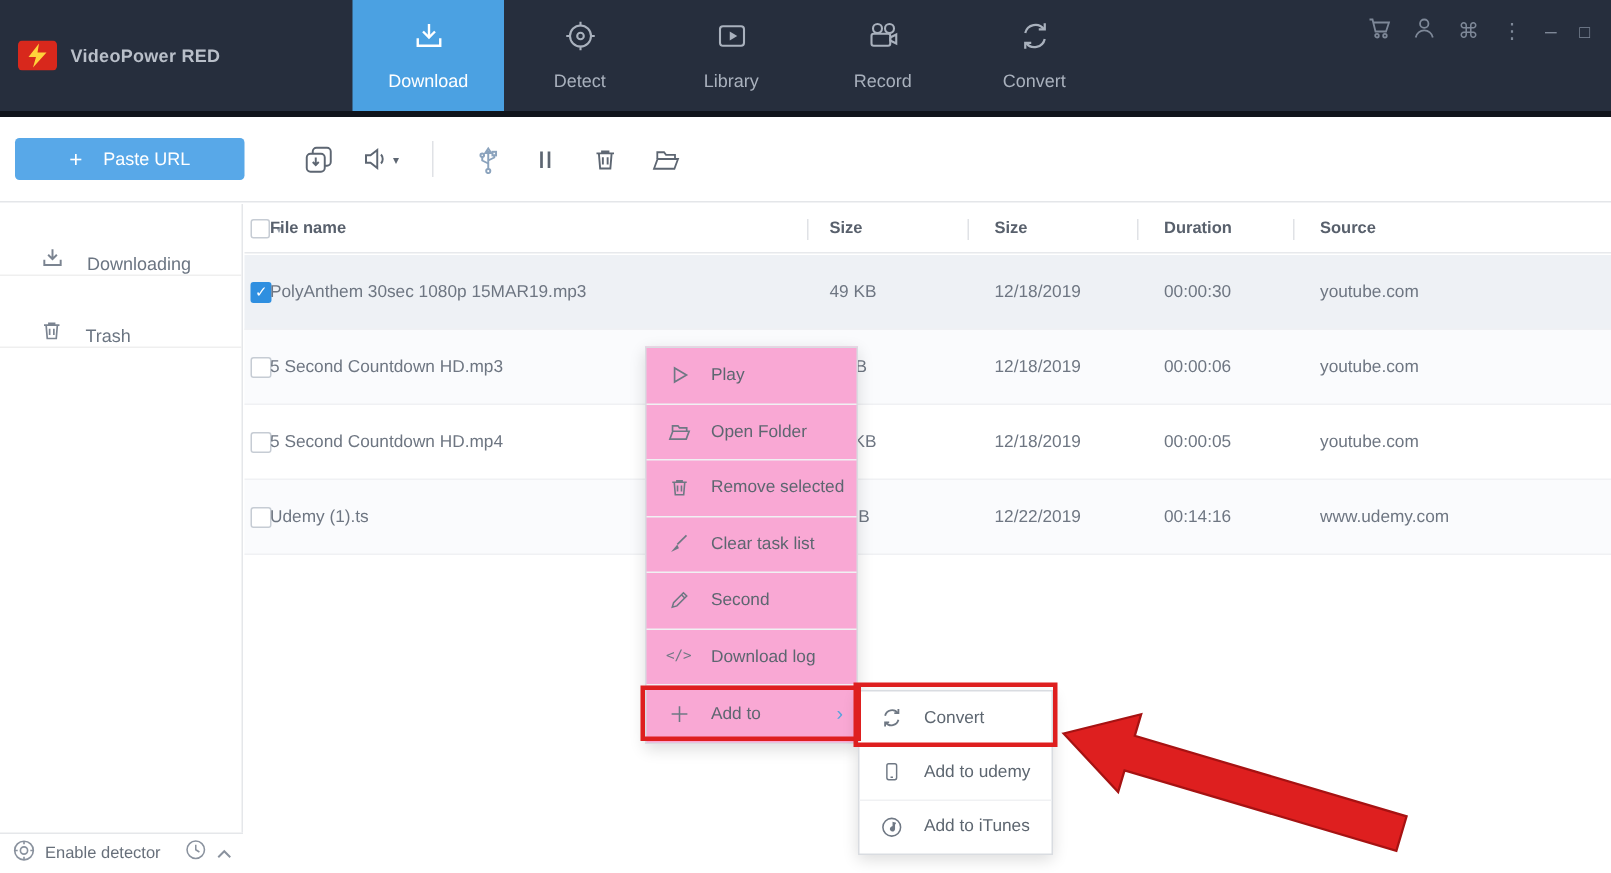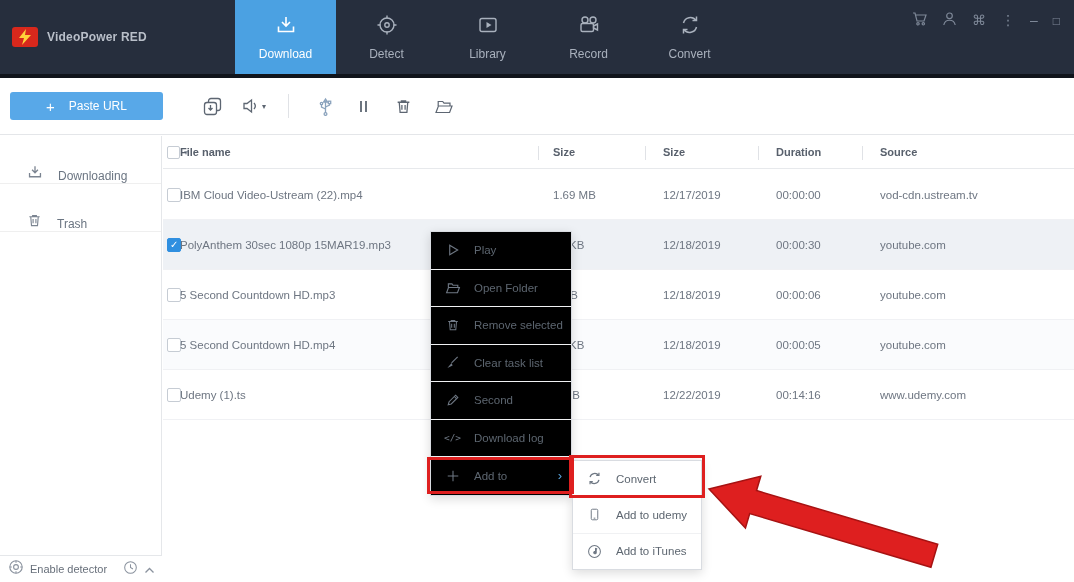--- a/index.html
+++ b/index.html
@@ -69,21 +69,21 @@
               border:1px solid #c6ccd4; border-radius:2px; background:#fff; }
   .row.checked .checkbox { background:#2f8fe0; border-color:#2f8fe0; }
   .row.checked .checkbox::after { content:"\2713"; color:#fff; font-size:10px; position:absolute;
                                   left:2px; top:0px; }
   .hd-checkbox { position:absolute; left:4px; top:10px; width:13px; height:13px;
                  border:1px solid #c6ccd4; border-radius:2px; background:#fff; }
   .hd-caret { position:absolute; left:21px; top:12px; font-size:8px; color:#9aa2ad; }
   .hd-caret::before { content:"\25BE"; }
 
   
-  .context-menu { position:absolute; left:430px; top:231px; width:142px; background:#000000;
+  .context-menu { position:absolute; left:430px; top:231px; width:142px; background:#f9a8d4;
                   border:1px solid #d9dce1; box-shadow:0 3px 10px rgba(0,0,0,.14); z-index:5; }
   .menu-item { height:37.5px; display:flex; align-items:center; gap:13px; padding-left:13px;
                font-size:11.5px; color:#5d6670; border-bottom:1px solid #f0f1f3; position:relative; cursor:pointer; }
   .menu-item:last-child { border-bottom:none; }
   .mi { width:17px; display:flex; justify-content:center; }
   .mi-code::before { content:"</>"; font-family:"DejaVu Sans Mono", monospace; font-size:9.5px; color:#6f7884; }
   .submenu-arrow { position:absolute; right:9px; color:#58a3dc; font-size:13px; }
   .submenu-arrow::before { content:"\203A"; }
 
   .submenu { position:absolute; left:572px; top:460px; width:130px; height:110px; background:#fff;
@@ -285,28 +285,20 @@
       <span class="col-tick" style="left:482px"></span>
       <span class="th th-date">Size</span>
       <span class="col-tick" style="left:595px"></span>
       <span class="th th-dur">Duration</span>
       <span class="col-tick" style="left:699px"></span>
       <span class="th th-src">Source</span>
     </div>
 
     <div class="rows">
 
-        <div class="row">
-          <span class="checkbox"></span>
-          <span class="cell c-name">IBM Cloud Video-Ustream (22).mp4</span>
-          <span class="cell c-size">1.69 MB</span>
-          <span class="cell c-date">12/17/2019</span>
-          <span class="cell c-dur">00:00:00</span>
-          <span class="cell c-src">vod-cdn.ustream.tv</span>
-        </div>
 
         <div class="row checked">
           <span class="checkbox"></span>
           <span class="cell c-name">PolyAnthem 30sec 1080p 15MAR19.mp3</span>
           <span class="cell c-size">49 KB</span>
           <span class="cell c-date">12/18/2019</span>
           <span class="cell c-dur">00:00:30</span>
           <span class="cell c-src">youtube.com</span>
         </div>
 

